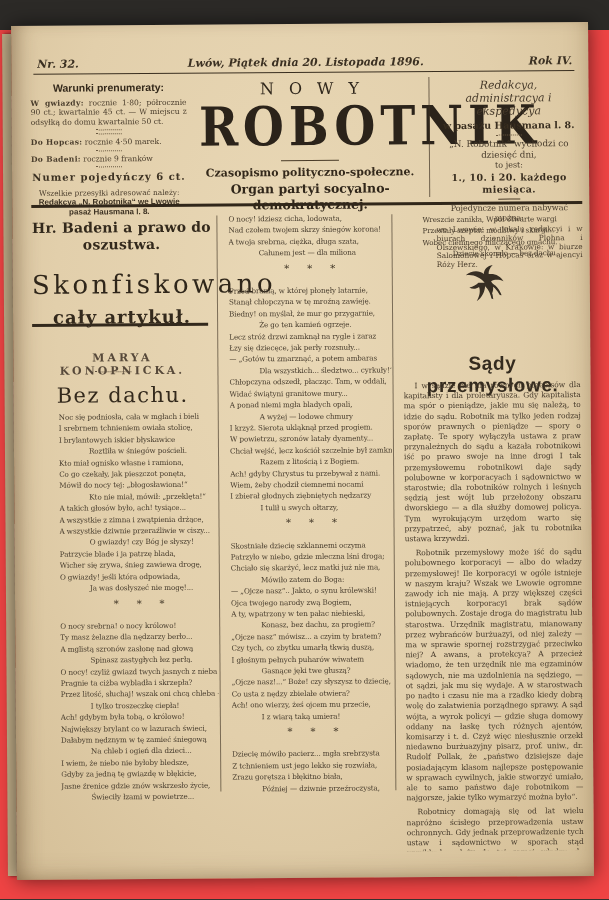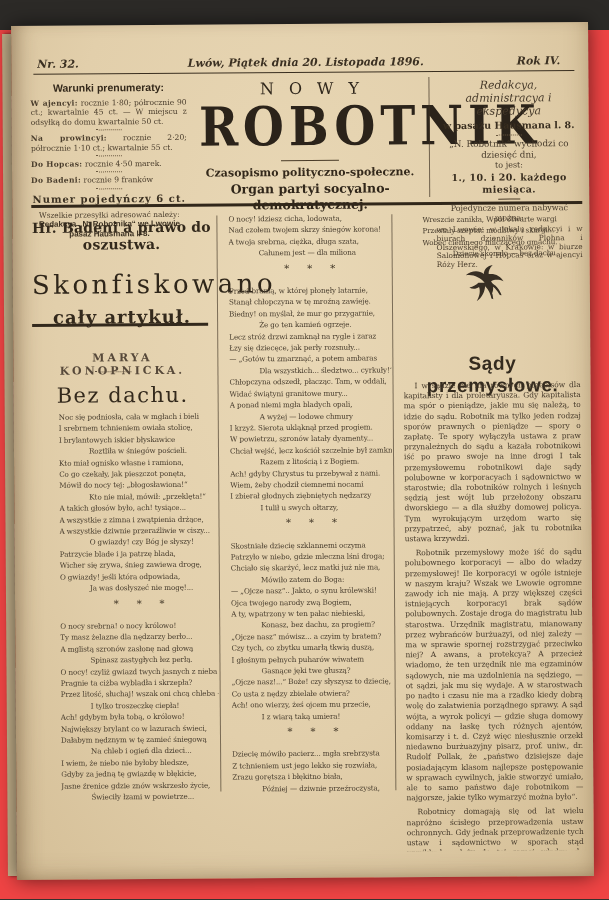--- a/index.html
+++ b/index.html
@@ -12,21 +12,21 @@
         background:radial-gradient(ellipse at 48% 32%,#e9d8b6 0%,#e2cfab 55%,#d3bd95 100%);
         transform:rotate(-0.4deg);transform-origin:50% 50%;
         box-shadow:0 0 20px rgba(0,0,0,.6), inset 16px 0 22px -12px rgba(70,45,20,.45),
                    inset -8px -10px 26px -14px rgba(90,60,30,.5);
         color:#42382a;}
   
   .hdr{position:absolute;left:24px;right:12px;top:32px;height:16px;
        font:bold italic 11px/14px "DejaVu Serif",serif;color:#3b3022;}
   .hdr .issue{position:absolute;left:2px;}
   .hdr .dateline{position:absolute;left:0;right:0;text-align:center;}
-  .hdr .volume{position:absolute;right:16px;margin-left:36px;}
+  .hdr .volume{position:absolute;right:4px;margin-left:36px;}
   .hdr-rule{position:absolute;left:22px;right:14px;top:48px;border-top:1.4px solid #3a2f20;}
   
   .subbox{position:absolute;left:19px;top:56px;width:156px;}
   .sub-title{font:bold 10.5px/13px "Liberation Sans",sans-serif;text-align:center;color:#34291b;margin-bottom:4px;}
   .sub-item{font:7.6px/9.4px "DejaVu Serif",serif;text-align:justify;color:#4a3d2c;}
   .sub-item b{letter-spacing:.3px;}
   .mini-rule{width:26px;margin:3px auto;border-top:1.5px dotted #6b5a42;}
   .sub-single{font:bold 10px/12px "DejaVu Serif",serif;letter-spacing:1px;text-align:center;margin:4px 0 5px;color:#3c3122;}
   .sub-note{font:7.4px/9px "DejaVu Serif",serif;text-align:center;color:#4a3d2c;}
   .sub-addr{font:bold 8px/10px "Liberation Sans",sans-serif;text-align:center;color:#3c3122;}
@@ -92,23 +92,22 @@
     <div class="hdr">
       <span class="issue">Nr. 32.</span>
       <span class="dateline">Lwów, Piątek dnia 20. Listopada 1896.</span>
       <span class="volume">Rok IV.</span>
     </div>
     <div class="hdr-rule"></div>
 
     <div class="subbox">
       <div class="sub-title">Warunki prenumeraty:</div>
       <div>
-          <div class="sub-item"><b>W ajencyi:</b> rocznie 1·80; półrocznie 90 ct.; kwartalnie 45 ct. — W miejscu z odsyłką do domu kwartalnie 50 ct.</div>
-          <div class="mini-rule"></div>
-          <div class="sub-item"><b>Na prowincyi:</b> rocznie 2·20; półrocznie 1·10 ct.; kwartalnie 55 ct.</div>
+          <div class="sub-item"><b>W gwiazdy:</b> rocznie 1·80; półrocznie 90 ct.; kwartalnie 45 ct. — W miejscu z odsyłką do domu kwartalnie 50 ct.</div>
+          <div class="mini-rule"></div>
           <div class="mini-rule"></div>
           <div class="sub-item"><b>Do Hopcas:</b> rocznie 4·50 marek.</div>
           <div class="mini-rule"></div>
           <div class="sub-item"><b>Do Badeni:</b> rocznie 9 franków</div>
           <div class="mini-rule"></div>
         </div>
       <div class="sub-single">Numer pojedyńczy 6 ct.</div>
       <div class="sub-note">Wszelkie przesyłki adresować należy:</div>
       <div class="sub-addr">Redakcya „N. Robotnika“ we Lwowie</div>
       <div class="sub-addr">pasaż Hausmana l. 8.</div>

